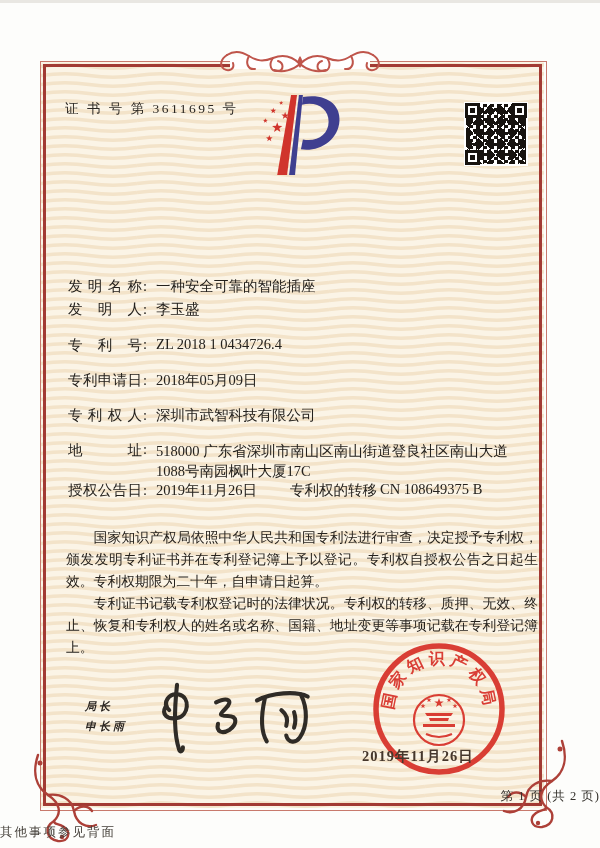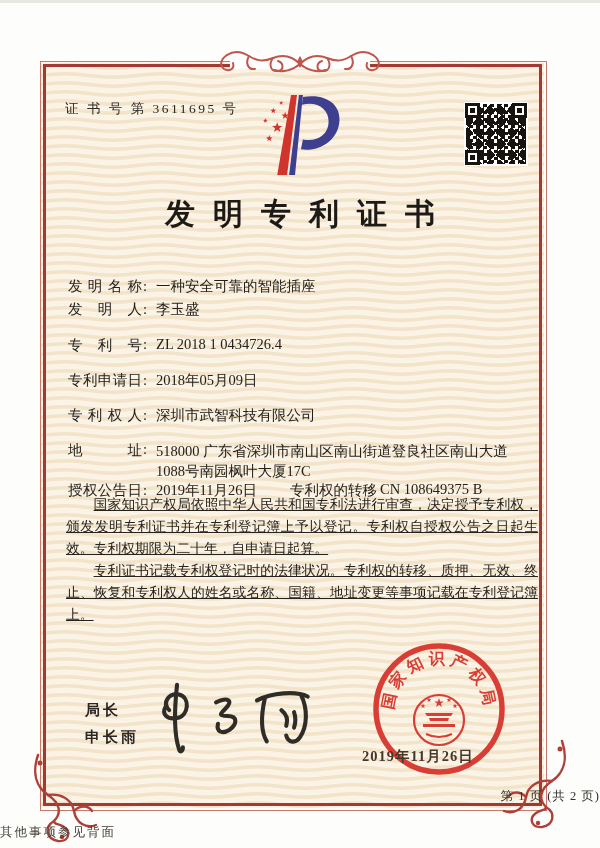--- a/index.html
+++ b/index.html
@@ -39,26 +39,26 @@
   .frow{position:absolute;left:0;white-space:nowrap;}
   .flabel{display:inline-block;width:74px;text-align:justify;text-align-last:justify;
     vertical-align:top;color:#24211d;}
   .fcolon{display:inline-block;margin:0 9px 0 1px;}
   .fvalue{display:inline-block;color:#24211d;}
   .fvalue.wrap{white-space:normal;width:372px;line-height:1.38;vertical-align:top;}
   .r0{top:22px}.r1{top:45px}.r2{top:81px}.r3{top:116px}.r4{top:151px}.r5{top:186px}.r6{top:226px}
   .auth-right{position:absolute;left:222px;top:0;white-space:nowrap;}
   .auth-right .flabel{width:76px;}
   
-  .body-text{position:absolute;left:66px;top:491px;width:472px;z-index:4;
-    font-size:13.8px;line-height:1.6;color:#26221d;text-align:justify;text-decoration:underline;}
+  .body-text{position:absolute;left:66px;top:524px;width:472px;z-index:4;
+    font-size:13.8px;line-height:1.6;color:#26221d;text-align:justify;}
   .body-text p{margin:0;text-indent:2em;}
   
-  .signer{position:absolute;left:85px;top:694px;z-index:4;font-size:15px;font-weight:600;
-    letter-spacing:3px;color:#2b2622;line-height:1.8;}
+  .signer{position:absolute;left:85px;top:694px;z-index:4;font-size:11px;font-weight:600;
+    letter-spacing:3px;color:#2b2622;line-height:1.8;font-style:italic;}
   .signature{position:absolute;left:140px;top:670px;z-index:5;}
   .seal{position:absolute;left:370px;top:637px;z-index:5;opacity:.95;}
   .seal-date{position:absolute;left:362px;top:744px;width:170px;z-index:6;
     font-size:14.5px;font-weight:700;letter-spacing:1px;color:#46372c;}
   
   .page-num{position:absolute;left:0;top:785px;width:600px;text-align:right;
     font-size:12.5px;letter-spacing:1px;color:#33302b;z-index:4;}
   .back-note{position:absolute;left:0;top:821px;width:600px;text-align:left;
     font-size:12.5px;letter-spacing:2px;color:#45403a;z-index:4;}
   
@@ -130,21 +130,20 @@
     <path d="M58,4 C82,0 96,12 95,28 C94,48 74,60 56,57 L58,47 C72,50 84,42 84,29 C84,16 72,8 57,12 Z" fill="#3f3f90"></path>
   </svg>
 
   <div class="qr">
     <div class="qr-noise"></div>
     <div class="qr-f qr-tl"></div>
     <div class="qr-f qr-tr"></div>
     <div class="qr-f qr-bl"></div>
   </div>
 
-  <div class="doc-title">发明专利证书</div>
 
   <div class="fields">
     <div class="frow r0">
       <span class="flabel">发明名称</span><span class="fcolon">:</span><span class="fvalue">一种安全可靠的智能插座</span>
     </div>
     <div class="frow r1">
       <span class="flabel">发明人</span><span class="fcolon">:</span><span class="fvalue">李玉盛</span>
     </div>
     <div class="frow r2">
       <span class="flabel">专利号</span><span class="fcolon">:</span><span class="fvalue">ZL 2018 1 0434726.4</span>

